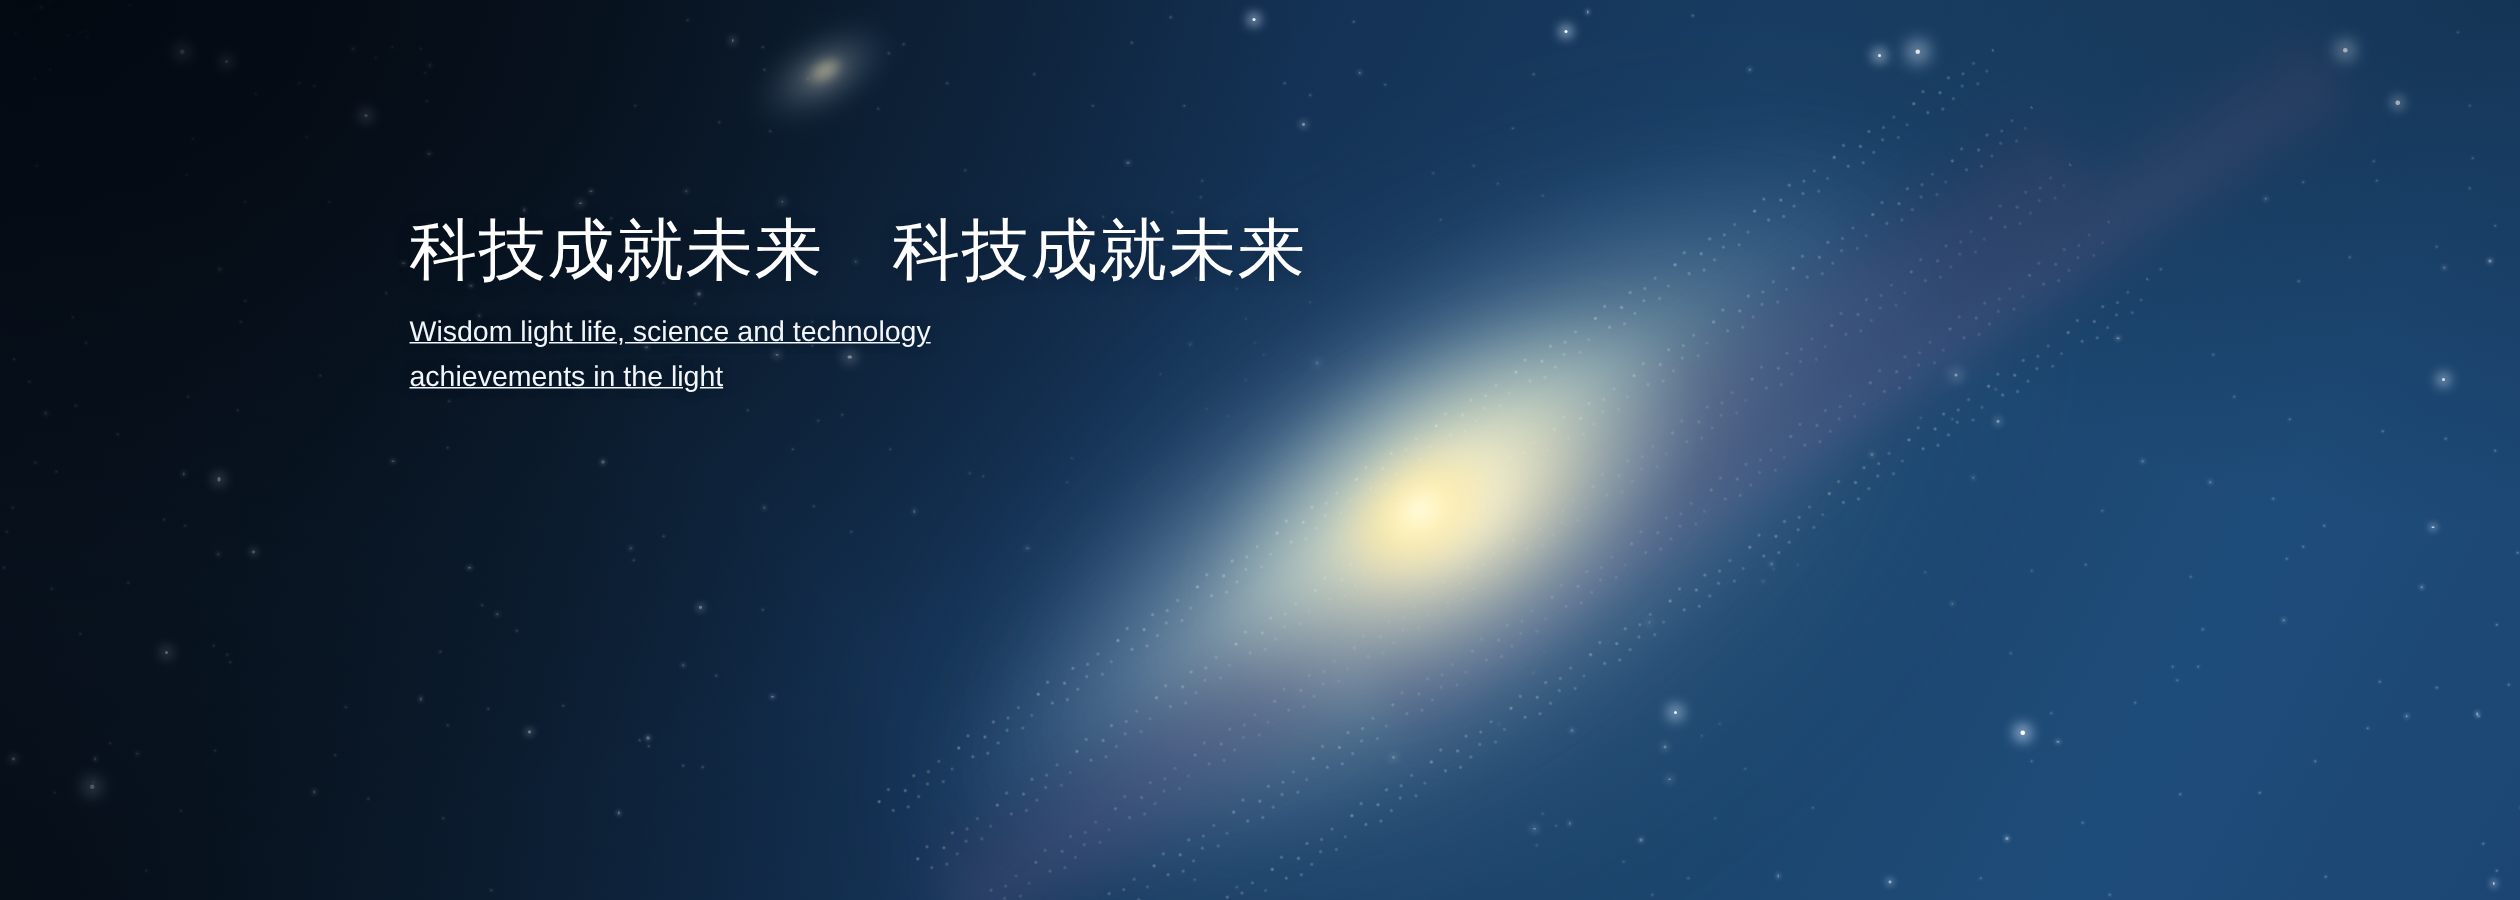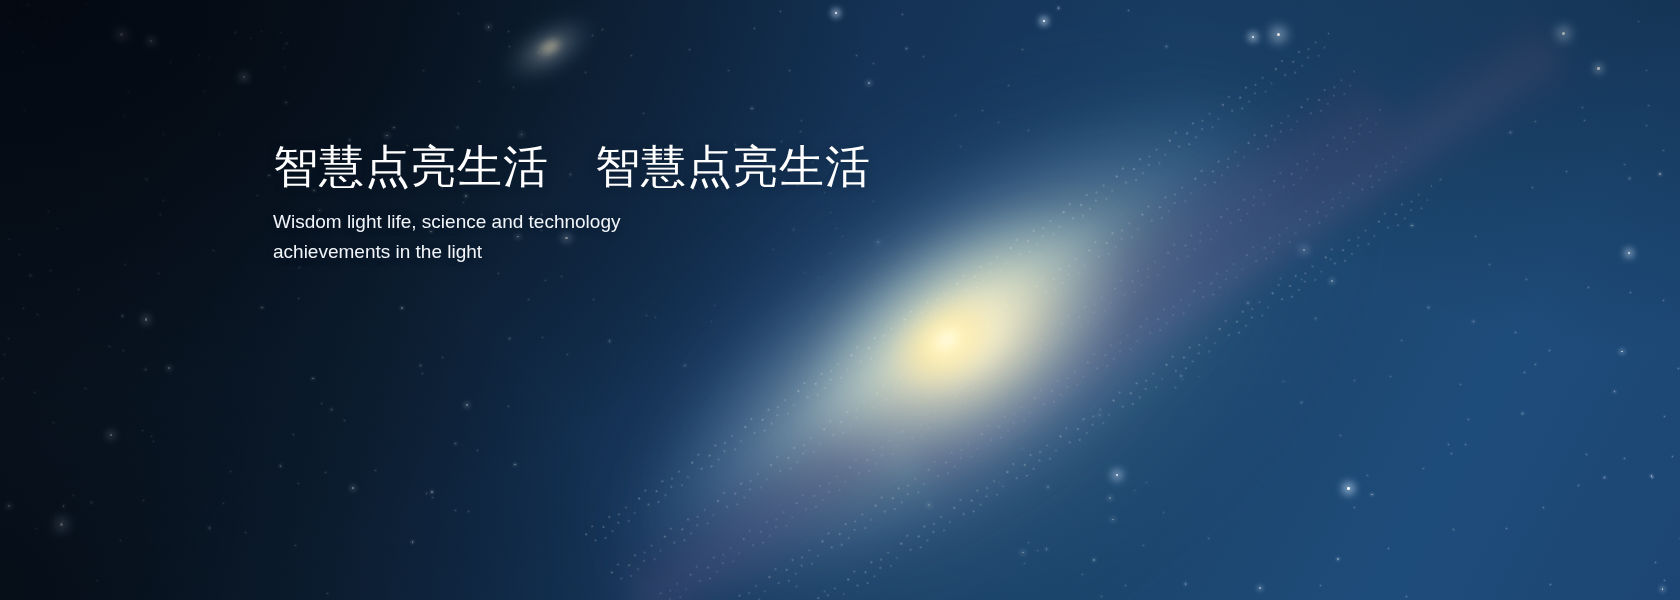--- a/index.html
+++ b/index.html
@@ -300,20 +300,21 @@
     padding-top: 15px;
     font-family: "Liberation Sans", sans-serif;
     font-size: 19px;
     font-weight: 400;
     line-height: 30px;
     color: #f2f6fa;
     text-shadow: 0 1px 7px rgba(8,22,40,0.5);
   }
   .subtitle .line {
     display: block;
+    text-decoration: underline;
   }
 </style>
 </head>
 <body>
 
 <div class="banner">
 
   <div class="sky-base"></div>
   <div class="sky-base2"></div>
 
@@ -643,20 +644,20 @@
     <div class="galaxy-core"></div>
     <div class="galaxy-core-hot"></div>
   </div>
 
   <div class="mini-galaxy"></div>
   <div class="mini-galaxy-core"></div>
 
   <div class="sky-vignette"></div>
 
   <div class="content">
-    <h1 class="headline">智慧点亮生活　智慧点亮生活</h1>
+    <h1 class="headline">科技成就未来　科技成就未来</h1>
     <p class="subtitle">
       <span class="line">Wisdom light life, science and technology</span>
       <span class="line">achievements in the light</span>
     </p>
   </div>
 
 </div>
 
 </body></html>

